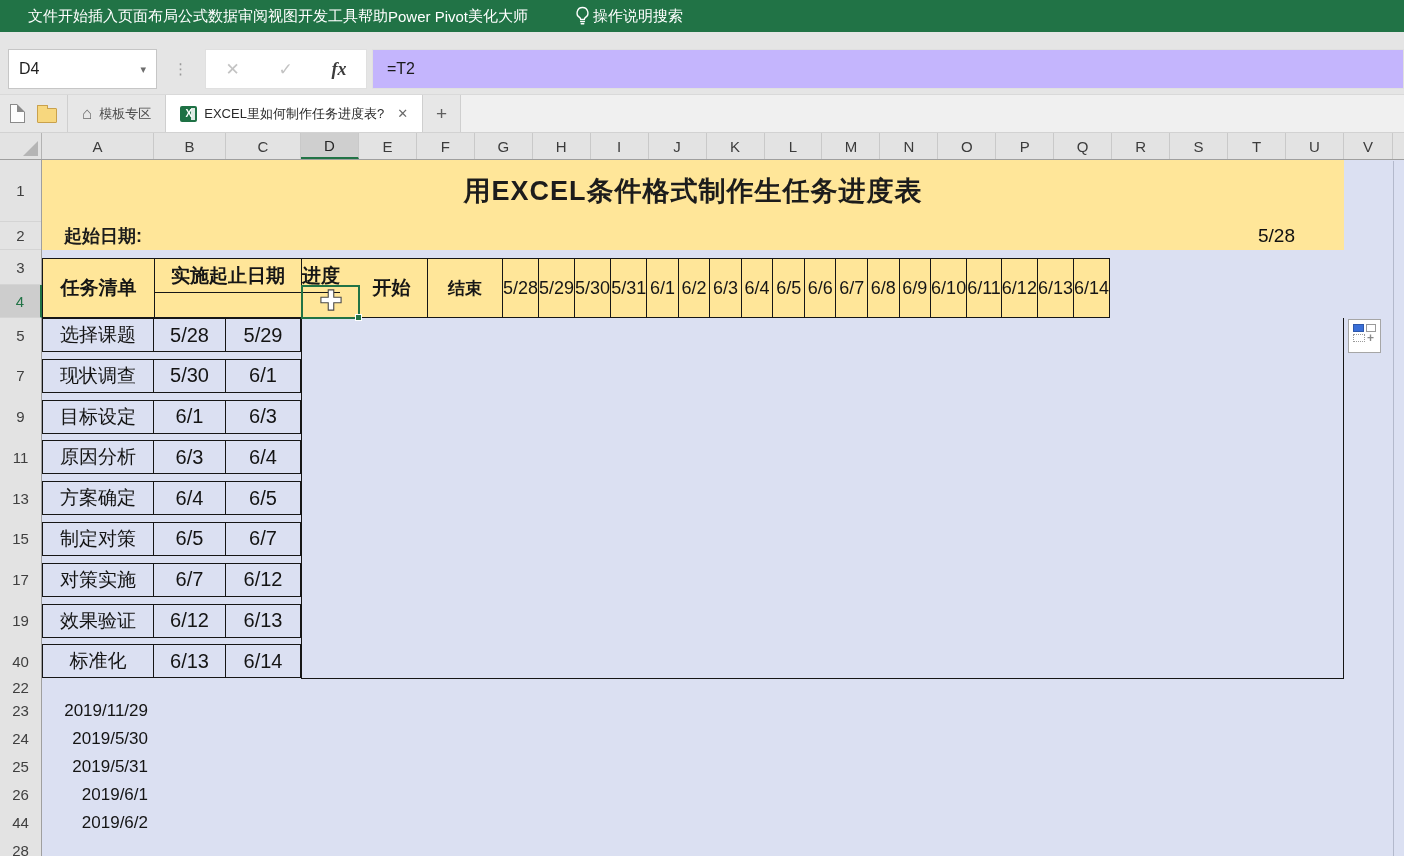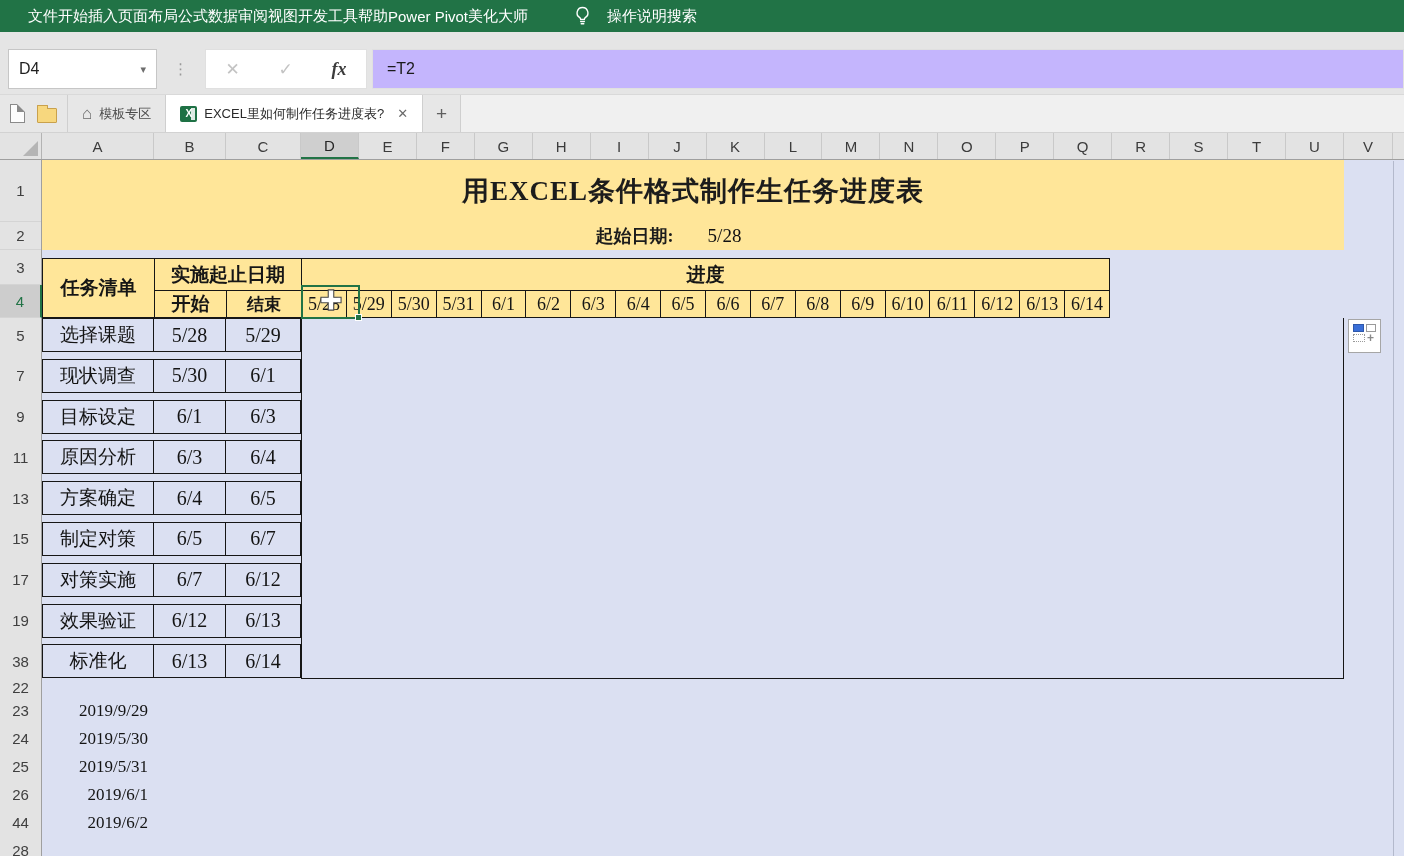--- a/index.html
+++ b/index.html
@@ -3,21 +3,21 @@
 <meta charset="utf-8">
 <style>
   * { box-sizing: border-box; margin: 0; padding: 0; }
   html,body { width:1404px; height:856px; overflow:hidden; }
   body { font-family:"Liberation Sans", sans-serif; position:relative; background:#DBE0F2; }
 
   
   .menubar { height:32px; background:#217346; display:flex; align-items:center; padding-left:28px; }
   .menu-items { display:flex; align-items:center; }
   .menu-item { color:#fff; font-size:15px; white-space:nowrap; cursor:default; }
-  .menu-search { display:flex; align-items:center; gap:16px; margin-left:46px; color:#fff; font-size:15px; }
+  .menu-search { display:flex; align-items:center; gap:2px; margin-left:46px; color:#fff; font-size:15px; }
   .bulb-icon svg { display:block; }
 
   
   .formula-row { height:63px; background:#E5E5E5; position:relative; border-bottom:1px solid #d9d9d9; }
   .name-box { position:absolute; left:8px; top:17px; width:149px; height:40px; background:#fff; border:1px solid #c6c6c6;
               display:flex; align-items:center; padding:0 10px; font-size:16px; color:#1f1f1f; }
   .name-box .dd { margin-left:auto; color:#6d6d6d; font-size:11px; }
   .vdots { position:absolute; left:173px; top:17px; height:40px; display:flex; align-items:center; color:#9a9a9a; font-size:15px; letter-spacing:0; }
   .fb-buttons { position:absolute; left:205px; top:17px; width:162px; height:40px; background:#fff; border:1px solid #e0e0e0;
                 display:flex; align-items:center; justify-content:space-around; }
@@ -58,39 +58,39 @@
   .sheet-body { display:flex; height:696px; overflow:hidden; }
   .rowhead { width:42px; background:#E3E3E3; border-right:1px solid #9f9f9f; font-size:15px; color:#3f3f3f; flex-shrink:0; }
   .rh { display:flex; align-items:center; justify-content:center; border-bottom:1px solid #d4d4d4; }
   .rh.r1 { height:62px; } .rh.r2 { height:28px; } .rh.r3 { height:35px; }
   .rh.r4 { height:33px; background:#CDCDCD; color:#217346; border-right:2px solid #217346; margin-right:-1px; }
   .rh-tasks { display:flex; flex-direction:column; gap:6.8px; }
   .rh-tasks .rh { height:34px; border-bottom:none; }
   .rh.r22 { height:18px; border-bottom:none; }
   .rh-bottom .rh { height:28px; border-bottom:none; }
 
-  .grid { flex:1; display:flex; flex-direction:column;font-family:Liberation Serif, serif; }
+  .grid { flex:1; display:flex; flex-direction:column; }
   .lavfill { flex:1; background:#DBE0F2; }
 
   .grow1 { height:62px; display:flex; }
   .yellow { background:#FFE699; }
   .titlecell { width:1302px; display:flex; align-items:center; justify-content:center; }
   .sheet-title { font-size:27px; font-weight:600; color:#1c1c1c; letter-spacing:1px; }
 
   .grow2 { height:28px; display:flex; }
-  .startdate-cell { width:1302px; display:flex; align-items:center; justify-content:center; padding-right:49px; }
+  .startdate-cell { width:1302px; display:flex; align-items:center; justify-content:space-between; padding-right:49px;padding-left:22px; }
   .startdate-label { font-size:18px; font-weight:600; color:#1c1c1c; margin-right:34px; }
   .startdate-value { font-size:19px; color:#111; }
 
   
   .thead { display:flex; height:68px; }
   .thead-main { width:1068px; display:flex; border:1px solid #161616; background:#FFE699;margin-top:8px; }
   .th-cell { display:flex; align-items:center; justify-content:center; font-weight:600; color:#161616; }
   .th-a { width:112px; border-right:1px solid #161616; font-size:19px; }
-  .th-right { flex:1; display:flex; flex-direction:column; }
+  .th-right { flex:1; display:flex; flex-direction:row;gap:16px; }
   .th-r3 { height:34px; display:flex; border-bottom:1px solid #161616; }
   .th-range { width:147px; border-right:1px solid #161616; font-size:19px; }
   .th-progress { flex:1; font-size:19px; }
   .th-r4 { flex:1; display:flex; }
   .th-start { width:72px; border-right:1px solid #161616; font-size:19px; }
   .th-end { width:75px; border-right:1px solid #161616; font-size:17px; }
   .dates { flex:1; display:flex; }
   .datecell { flex:1; display:flex; align-items:center; justify-content:center; font-size:18px; font-weight:500; color:#161616; border-right:1px solid #161616; }
   .dates div.datecell:last-of-type { border-right:none; }
 
@@ -223,21 +223,21 @@
     <div class="rh-tasks">
 
     <div class="rh">5</div>
         <div class="rh">7</div>
         <div class="rh">9</div>
         <div class="rh">11</div>
         <div class="rh">13</div>
         <div class="rh">15</div>
         <div class="rh">17</div>
         <div class="rh">19</div>
-        <div class="rh">38</div>
+        <div class="rh">40</div>
       </div>
     <div class="rh r22">22</div>
     <div class="rh-bottom">
 
     <div class="rh">23</div>
         <div class="rh">24</div>
         <div class="rh">25</div>
         <div class="rh">26</div>
         <div class="rh">44</div>
         <div class="rh">28</div>
@@ -359,21 +359,21 @@
       <div class="progressbox"></div>
       <div class="lavfill"></div>
     </div>
 
     <div class="grow22"></div>
 
     <div class="bottomrows">
 
 
         <div class="brow">
-          <span class="bdate">2019/9/29</span>
+          <span class="bdate">2019/11/29</span>
         </div>
 
         <div class="brow">
           <span class="bdate">2019/5/30</span>
         </div>
 
         <div class="brow">
           <span class="bdate">2019/5/31</span>
         </div>
 

